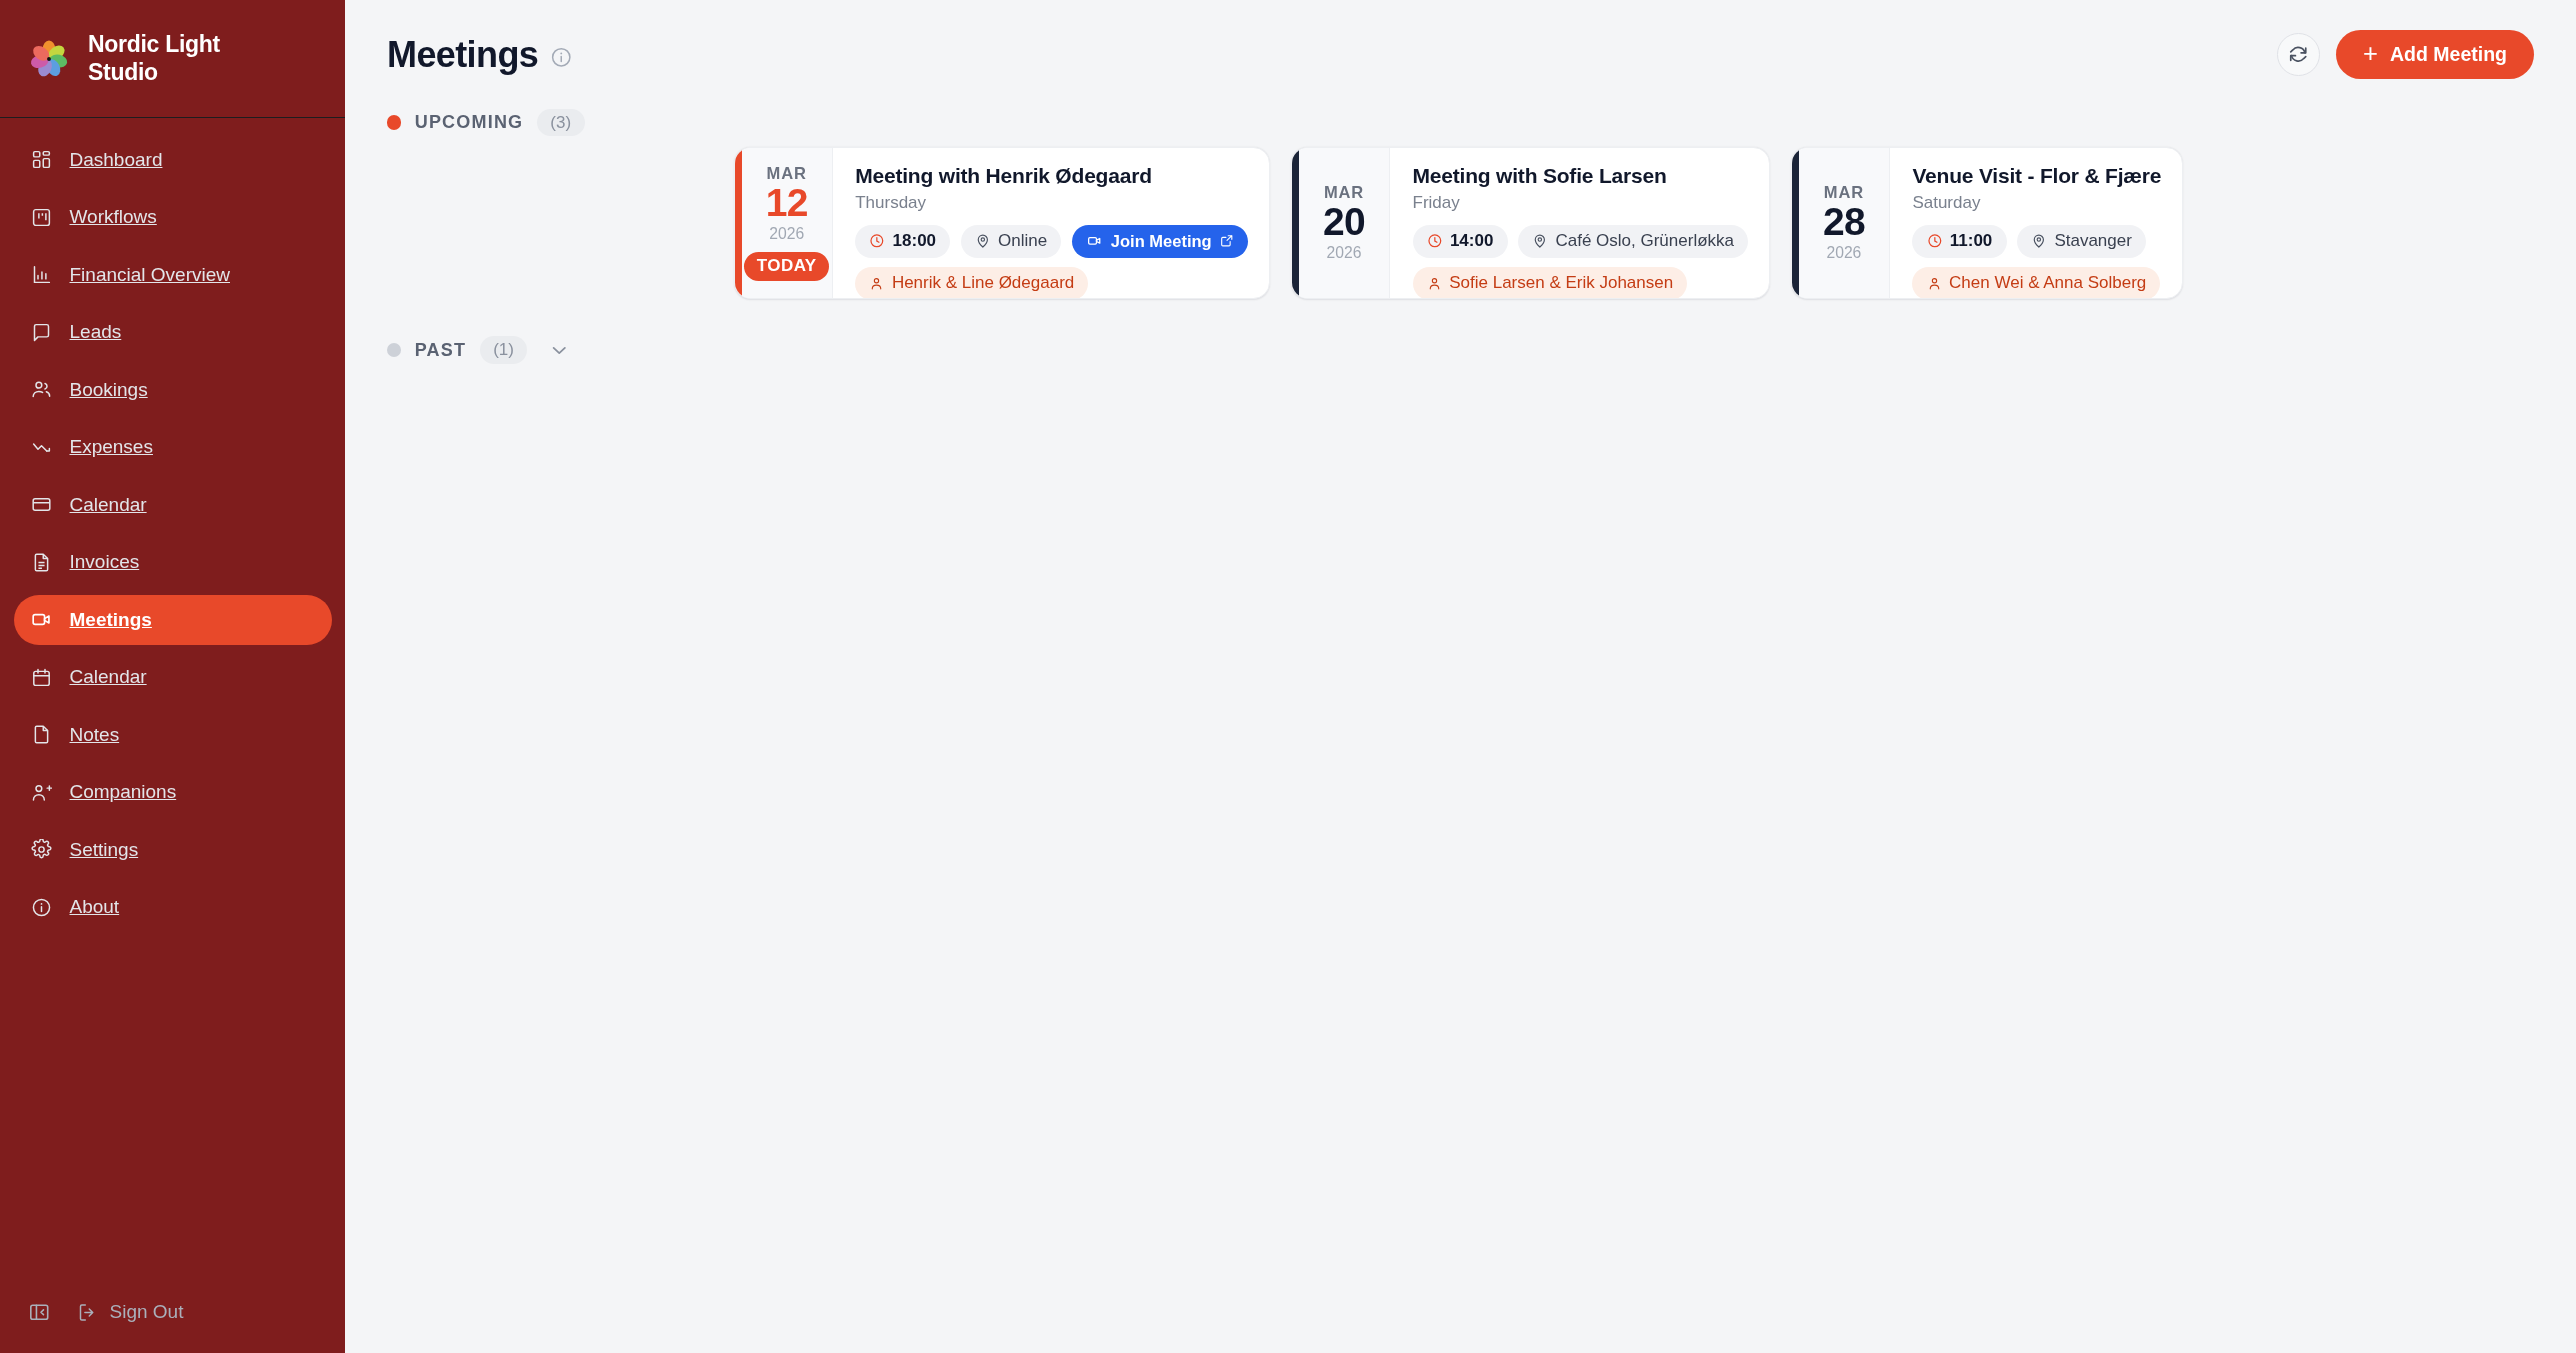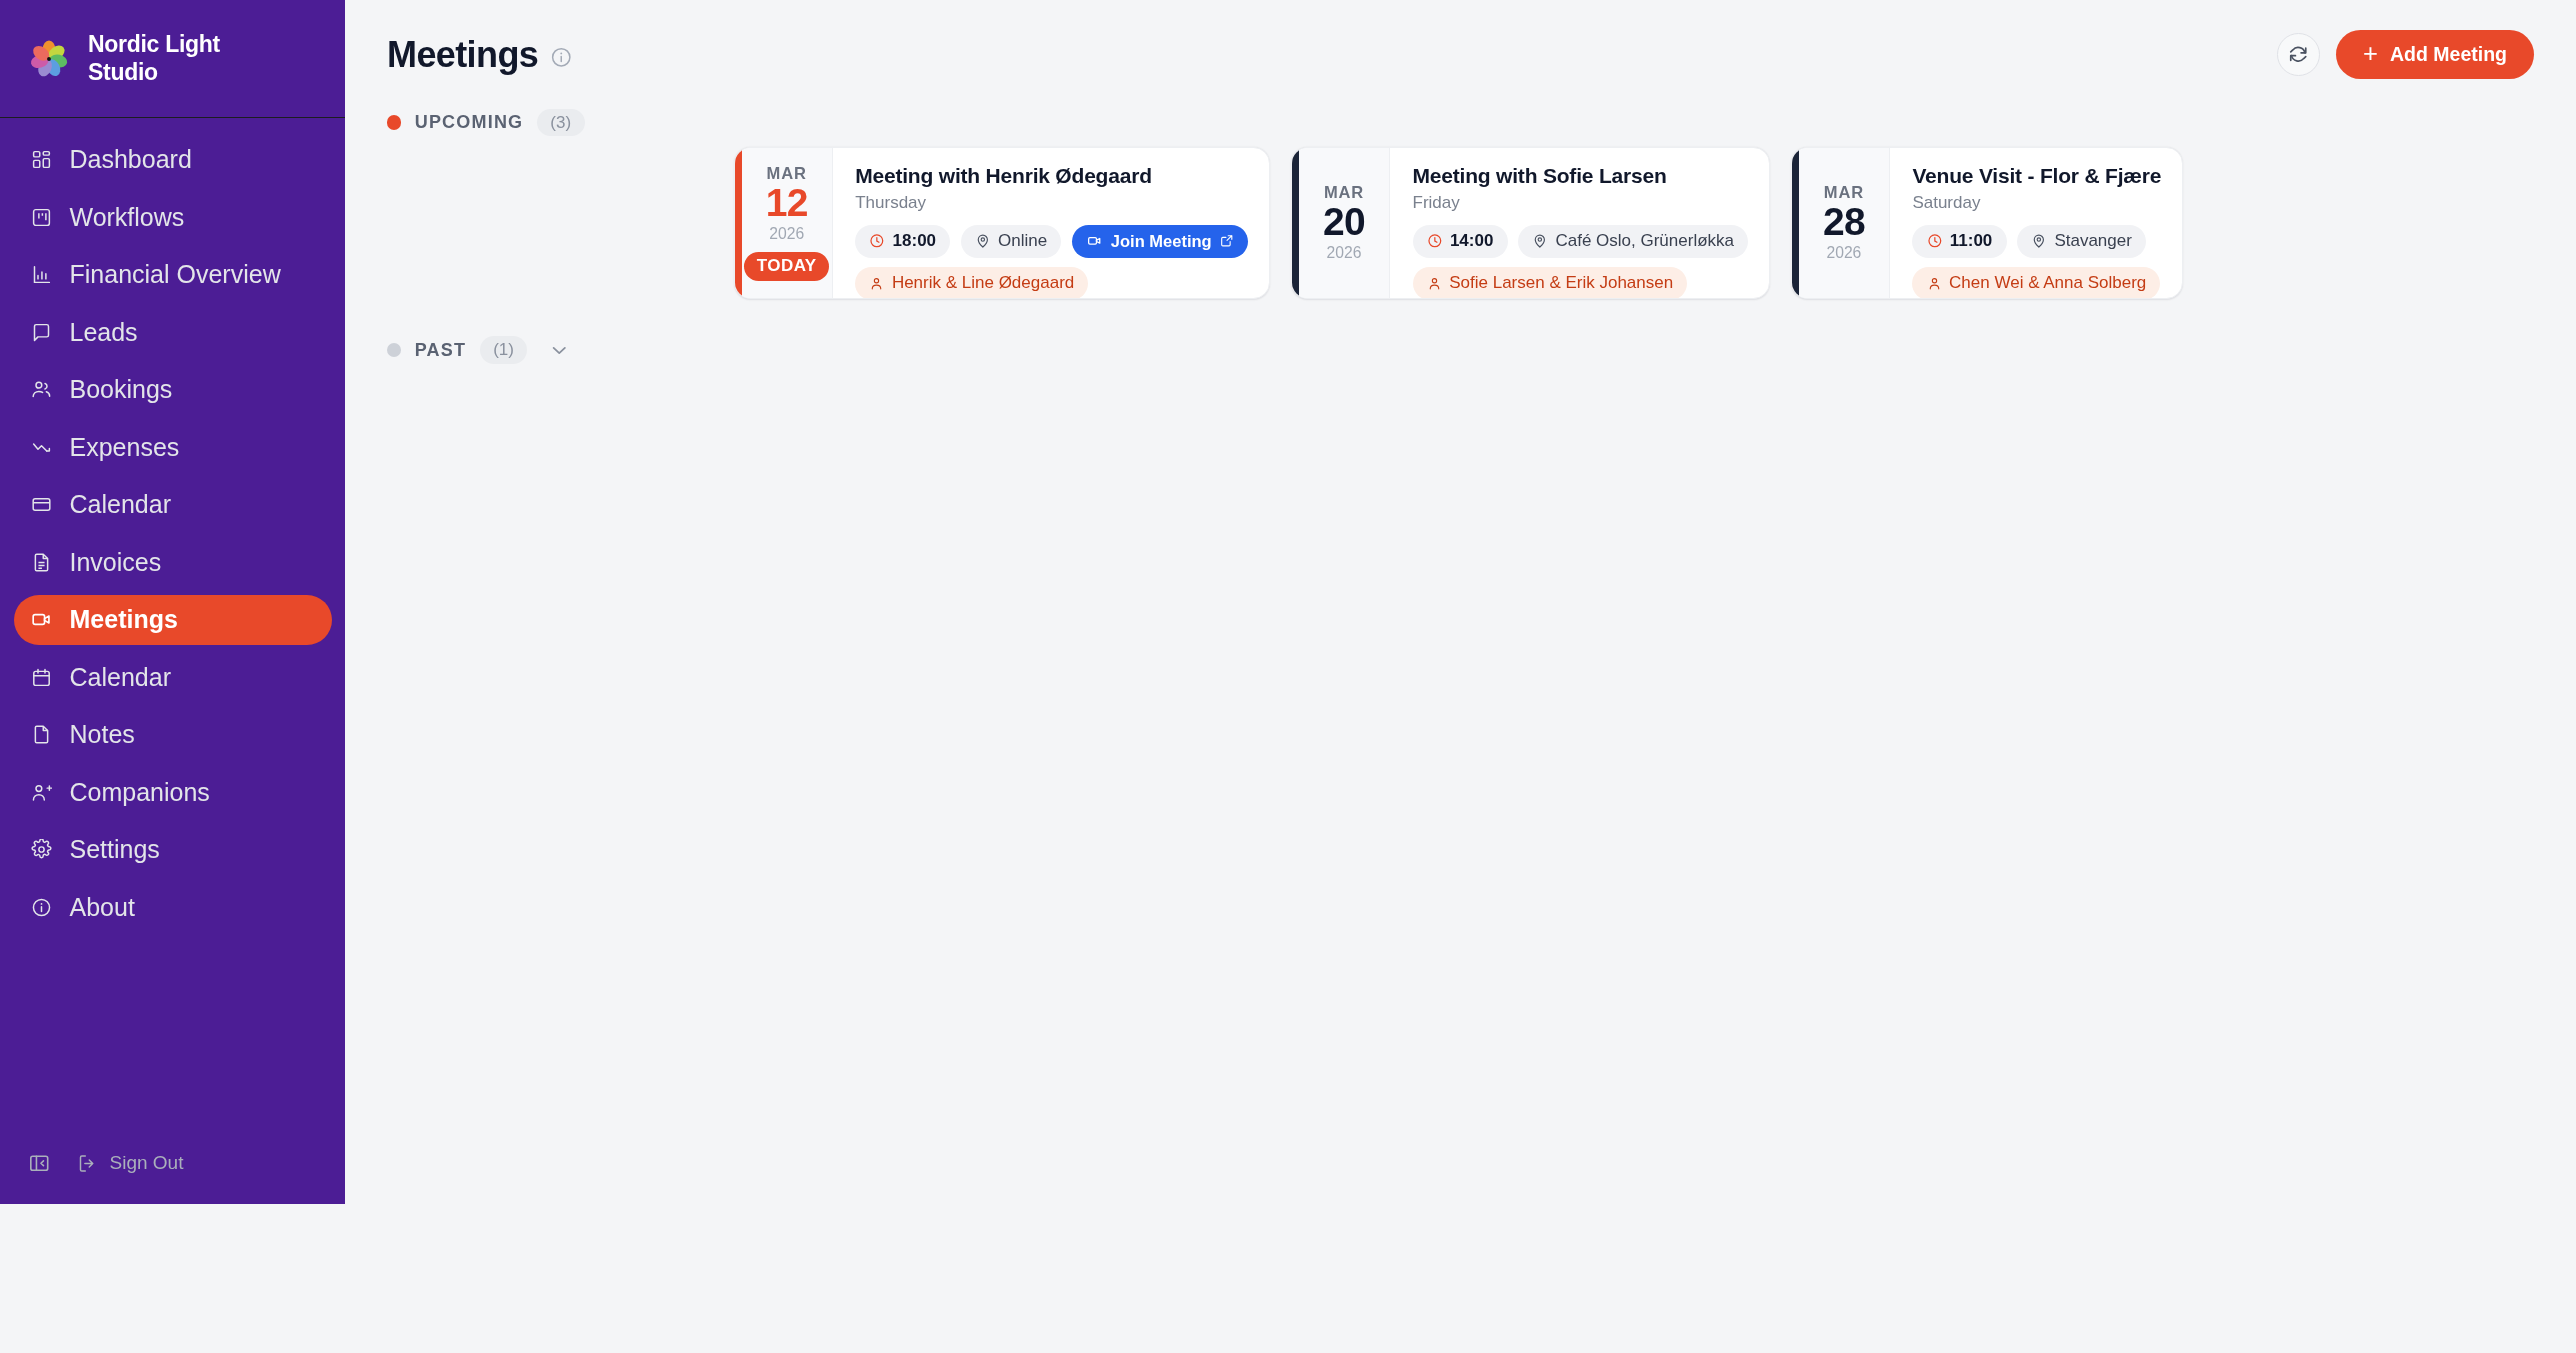--- a/index.html
+++ b/index.html
@@ -6,45 +6,46 @@
   html, body {
     width: 2576px; height: 1353px;
     font-family: "Liberation Sans", sans-serif;
     background: #F4F5F7;
     overflow: hidden;
   }
   .app { display: flex; width: 2576px; height: 1353px; }
 
   
   .sidebar {
-    width: 345px; height: 1204px;
-    background: #4c1d95;
+    width: 345px; height: 1353px;
+    background: #7f1d1d;
     display: flex; flex-direction: column;
     flex: 0 0 345px;
     position: relative;
   }
   .brand {
     display: flex; align-items: center; gap: 16.5px;
     padding: 28.5px 0 28.5px 25.5px;
     border-bottom: 0.7px solid #1d1d1f;
     height: 118px;
   }
   .brand-logo { width: 46px; height: 46px; flex: 0 0 46px; }
   .brand-name {
     color: #ffffff; font-size: 23px; font-weight: 700;
     line-height: 1.18; letter-spacing: -0.3px; max-width: 187px;
   }
   .nav { padding: 16.5px 13.5px 0 13.5px; flex: 1 1 auto; }
   .nav-item {
     display: flex; align-items: center; gap: 17px;
     height: 50px; padding: 0 16.5px;
     border-radius: 748px;
-    color: #e3e5e9; font-size: 25px; font-weight: 400;
+    color: #e3e5e9; font-size: 19px; font-weight: 400;
     cursor: pointer; margin-bottom: 7.5px;
     white-space: nowrap;
+    text-decoration: underline;
   }
   .nav-item .ico { width: 22.5px; height: 22.5px; flex: 0 0 22.5px; display:flex; align-items:center; justify-content:center; }
   .nav-item.active { background: #E8492A; color: #ffffff; font-weight: 600; }
   .sidebar-footer {
     display: flex; align-items: center; gap: 25.5px;
     padding: 0 0 0 27px; height: 82px;
   }
   .signout { display:flex; align-items:center; gap: 12px; color:#aab0bb; font-size: 19px; cursor: pointer;}
   .collapse-btn { width: 24px; height: 24px; display:flex; align-items:center; justify-content:center; cursor:pointer;}
 

